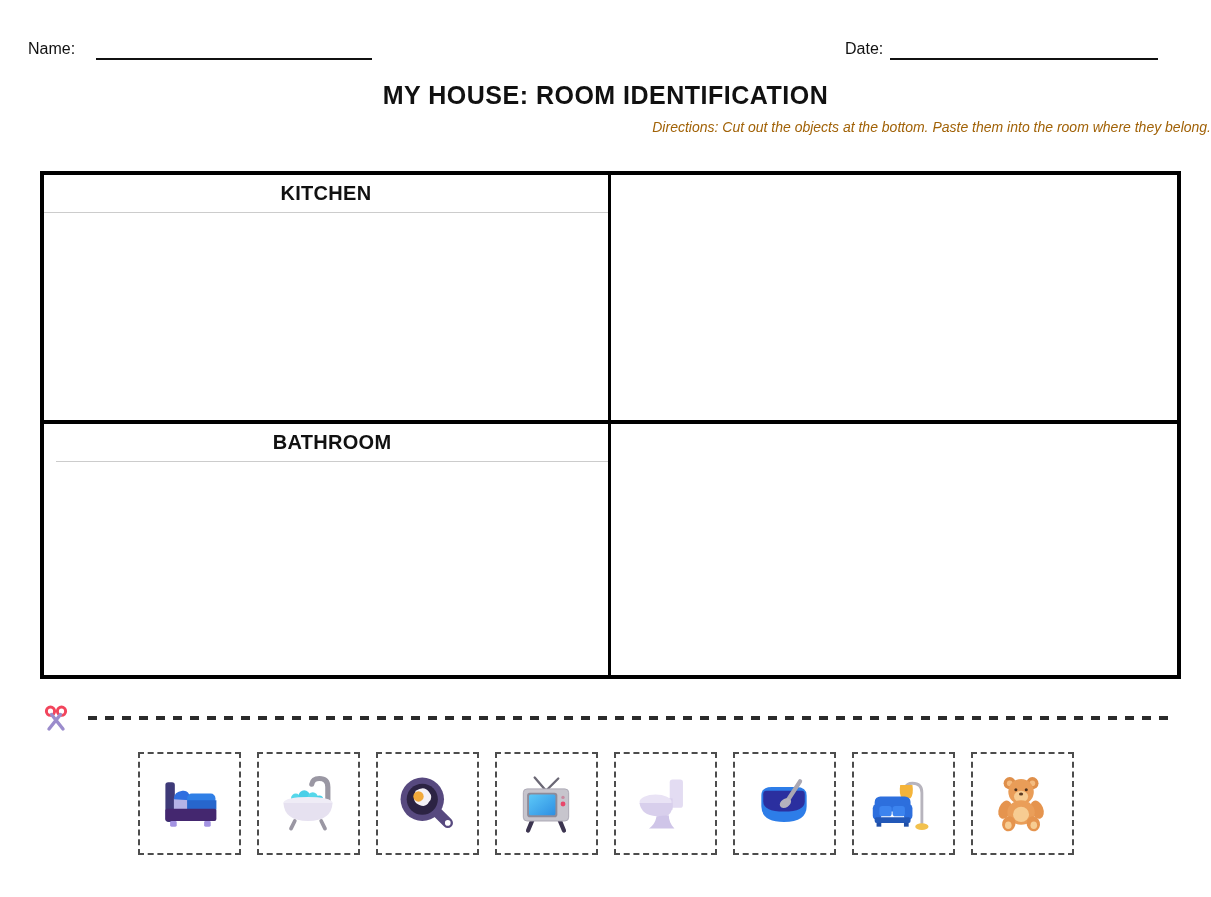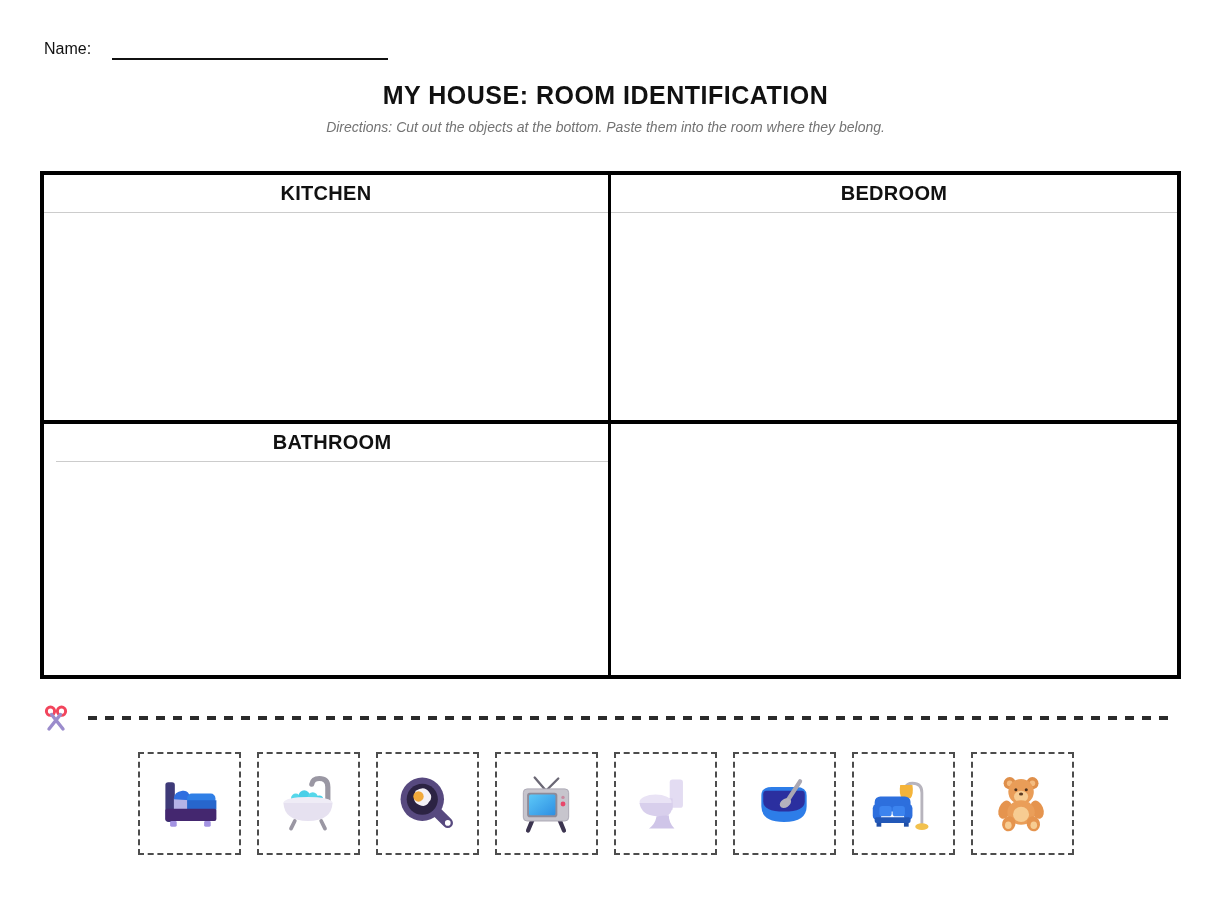--- a/index.html
+++ b/index.html
@@ -2,31 +2,31 @@
 <html><head>
 <meta charset="utf-8">
 <style>
   html,body{margin:0;padding:0;background:#fff;}
   .page{
     position:relative;width:1211px;height:897px;background:#ffffff;
     font-family:"Liberation Sans", sans-serif;color:#111;overflow:hidden;
   }
   
   .field{position:absolute;top:38px;font-size:16px;display:flex;align-items:flex-end;}
-  .field-name{left:44px;gap:14px;}
+  .field-name{left:28px;gap:14px;}
   .field-date{left:845px;}
   .field .lbl{margin-right:7px;line-height:22px;}
   .write-line{display:inline-block;border-bottom:2px solid #111;height:20px;}
   .write-line.name{width:276px;}
   .write-line.date{width:268px;}
   
   .page-title{position:absolute;top:81px;left:0;width:100%;text-align:center;
     font-size:25px;font-weight:bold;letter-spacing:.5px;}
-  .directions{position:absolute;top:119px;left:0;width:100%;text-align:center;
-    font-size:14px;font-style:italic;color:#737373;}
+  .directions{position:absolute;top:119px;left:0;width:100%;text-align:right;
+    font-size:14px;font-style:italic;color:#a16207;}
   
   .room-grid{position:absolute;left:40px;top:171px;width:1141px;height:508px;
     border:4px solid #000;box-sizing:border-box;display:grid;
     grid-template-columns:567px 1fr;grid-template-rows:249px 1fr;}
   .room-cell{display:flex;flex-direction:column;box-sizing:border-box;background:#fff;}
   .cell-tl{border-right:3px solid #000;border-bottom:4px solid #000;}
   .cell-tr{border-bottom:4px solid #000;}
   .cell-bl{border-right:3px solid #000;padding-left:12px;}
   .room-header{height:37px;flex:0 0 37px;display:flex;align-items:center;justify-content:center;
     border-bottom:1px solid #ccc;font-size:20px;font-weight:bold;letter-spacing:.3px;}
@@ -45,31 +45,34 @@
 </style>
 </head>
 <body>
 
 <div class="page">
 
   <div class="field field-name">
     <span class="lbl">Name:</span>
     <span class="write-line name"></span>
   </div>
+  <div class="field field-date">
+    <span class="lbl">Date:</span>
+    <span class="write-line date"></span>
+  </div>
 
   <div class="page-title">MY HOUSE: ROOM IDENTIFICATION</div>
   <div class="directions">Directions: Cut out the objects at the bottom. Paste them into the room where they belong.</div>
 
   <div class="room-grid">
     <div class="room-cell cell-tl">
       <div class="room-header">KITCHEN</div>
       <div class="room-body"></div>
     </div>
     <div class="room-cell cell-tr">
-      <div class="room-header">BEDROOM</div>
       <div class="room-body"></div>
     </div>
     <div class="room-cell cell-bl">
       <div class="room-header">BATHROOM</div>
       <div class="room-body"></div>
     </div>
   </div>
 
   <div class="cut-row">
     <svg class="scissors" width="30" height="30" viewBox="0 0 28 30">

